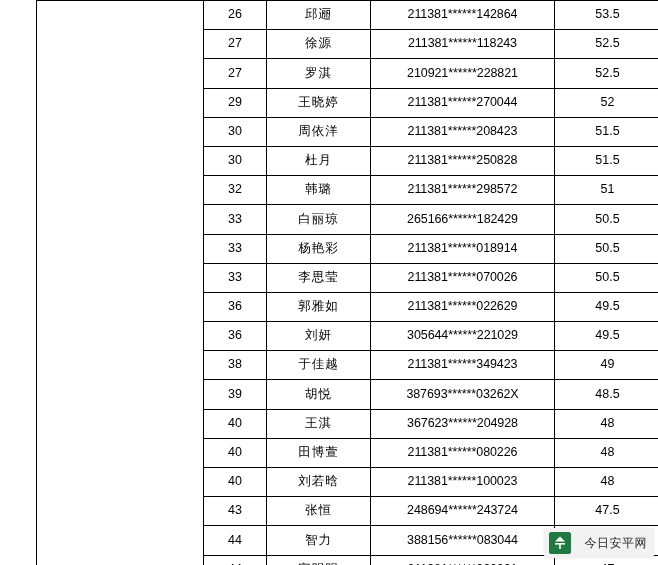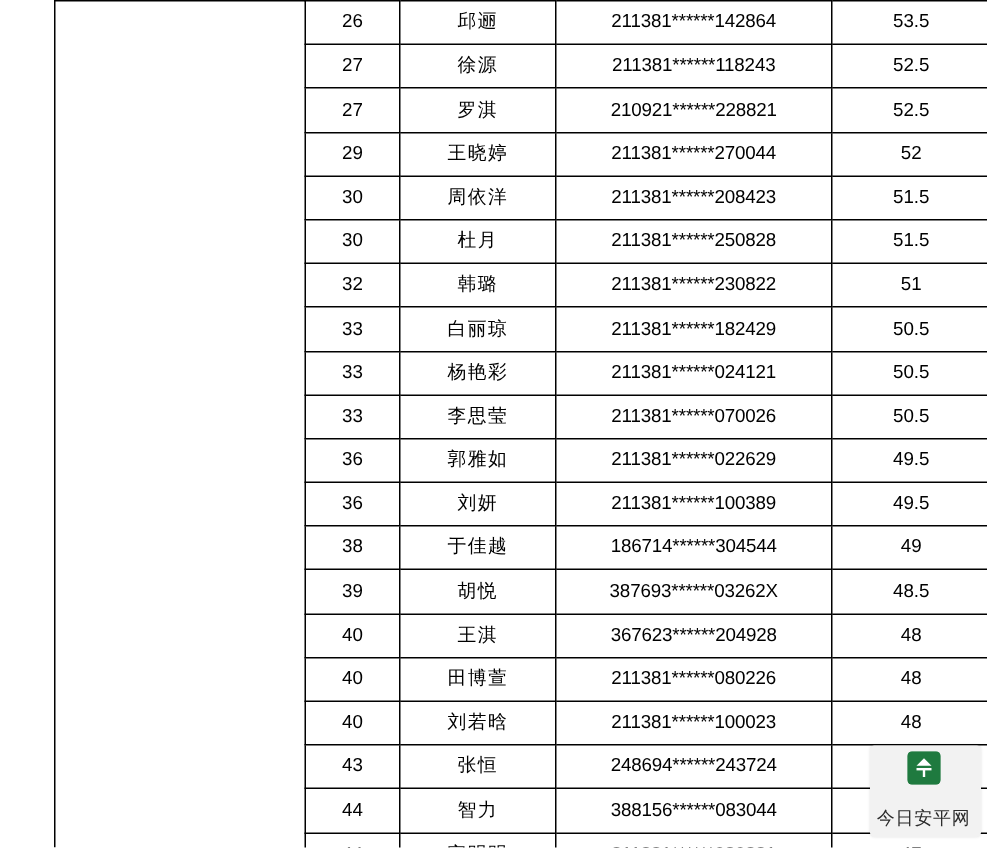--- a/index.html
+++ b/index.html
@@ -78,21 +78,20 @@
     position: absolute;
     right: 4px;
     bottom: 7px;
     display: flex;
     align-items: center;
     gap: 14px;
     background: #f2f2f2;
     border-radius: 3px;
     padding: 4px 7px 4px 5px;
     box-shadow: 0 0 2px rgba(0,0,0,0.12);
-    flex-direction: column;
   }
   .badge .logo {
     width: 22px;
     height: 22px;
     border-radius: 3px;
     background: #1f7a3f;
     display: flex;
     align-items: center;
     justify-content: center;
     color: #ffffff;
@@ -150,57 +149,57 @@
           </tr>
           <tr>
             <td class="col-rank">30</td>
             <td class="col-name">杜月</td>
             <td class="col-id">211381******250828</td>
             <td class="col-score">51.5</td>
           </tr>
           <tr>
             <td class="col-rank">32</td>
             <td class="col-name">韩璐</td>
-            <td class="col-id">211381******230822</td>
+            <td class="col-id">211381******298572</td>
             <td class="col-score">51</td>
           </tr>
           <tr>
             <td class="col-rank">33</td>
             <td class="col-name">白丽琼</td>
-            <td class="col-id">211381******182429</td>
+            <td class="col-id">265166******182429</td>
             <td class="col-score">50.5</td>
           </tr>
           <tr>
             <td class="col-rank">33</td>
             <td class="col-name">杨艳彩</td>
-            <td class="col-id">211381******024121</td>
+            <td class="col-id">211381******018914</td>
             <td class="col-score">50.5</td>
           </tr>
           <tr>
             <td class="col-rank">33</td>
             <td class="col-name">李思莹</td>
             <td class="col-id">211381******070026</td>
             <td class="col-score">50.5</td>
           </tr>
           <tr>
             <td class="col-rank">36</td>
             <td class="col-name">郭雅如</td>
             <td class="col-id">211381******022629</td>
             <td class="col-score">49.5</td>
           </tr>
           <tr>
             <td class="col-rank">36</td>
             <td class="col-name">刘妍</td>
-            <td class="col-id">211381******100389</td>
+            <td class="col-id">305644******221029</td>
             <td class="col-score">49.5</td>
           </tr>
           <tr>
             <td class="col-rank">38</td>
             <td class="col-name">于佳越</td>
-            <td class="col-id">186714******304544</td>
+            <td class="col-id">211381******349423</td>
             <td class="col-score">49</td>
           </tr>
           <tr>
             <td class="col-rank">39</td>
             <td class="col-name">胡悦</td>
             <td class="col-id">387693******03262X</td>
             <td class="col-score">48.5</td>
           </tr>
           <tr>
             <td class="col-rank">40</td>

